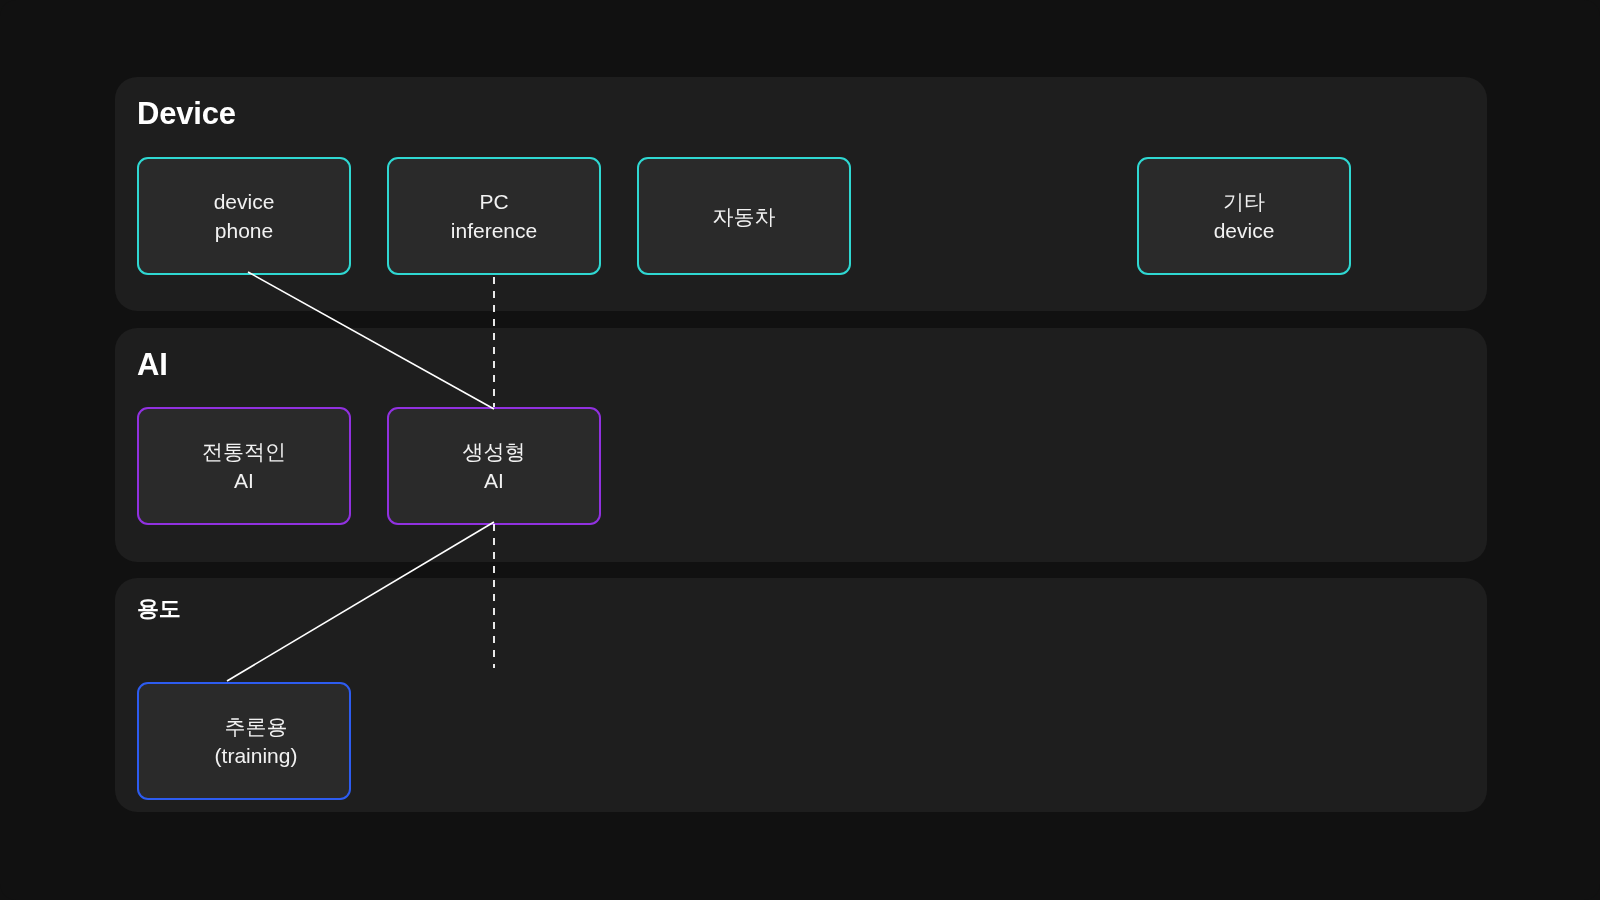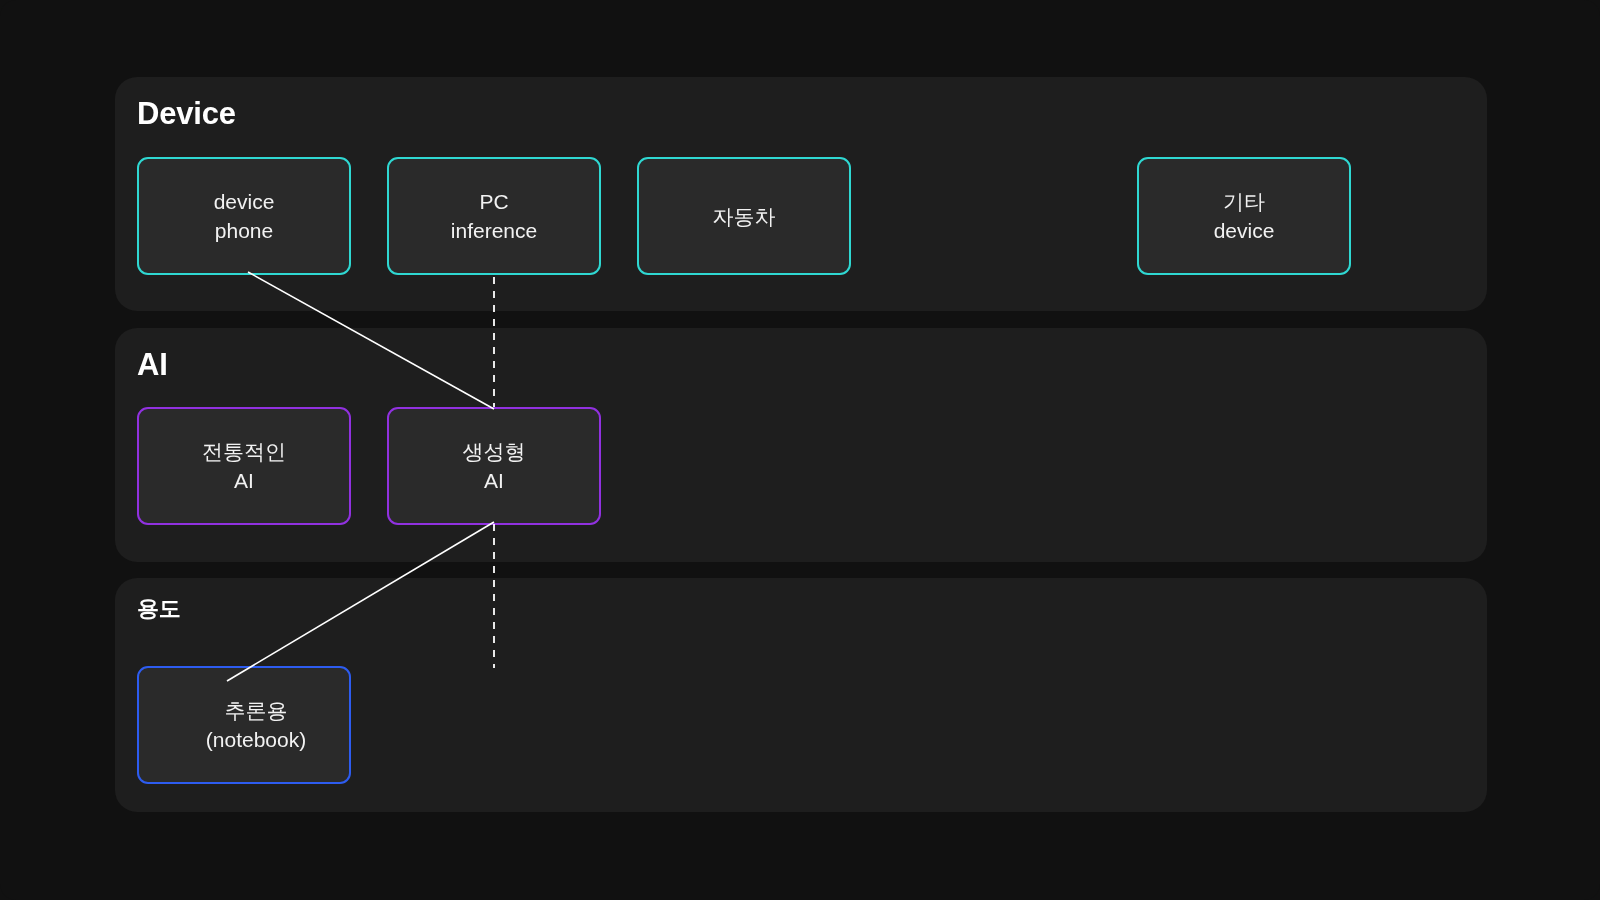--- a/index.html
+++ b/index.html
@@ -84,21 +84,21 @@
     white-space: nowrap;
     user-select: none;
   }
   .node.cyan   { border-color: #2fd8d2; }
   .node.purple { border-color: #9131e0; }
   .node.blue   { border-color: #2d5cf0; }
 
   
   .row-device  { top: 157px; }
   .row-ai      { top: 407px; }
-  .row-purpose { top: 666px; padding-left: 24px; }
+  .row-purpose { top: 682px; padding-left: 24px; }
 
   .col-1 { left: 137px; }
   .col-2 { left: 387px; }
   .col-3 { left: 637px; }
   .col-4 { left: 887px; }
   .col-5 { left: 1137px; align-items: center; }
 </style>
 </head>
 <body>
 
@@ -136,21 +136,21 @@
     <span class="line">생성형</span>
     <span class="line">AI</span>
   </div>
 
   <div class="panel" id="panel-purpose">
     <div class="panel-title">용도</div>
   </div>
 
   <div class="node blue row-purpose col-1">
     <span class="line">추론용</span>
-    <span class="line">(notebook)</span>
+    <span class="line">(training)</span>
   </div>
 
   <svg id="connectors" viewBox="0 0 1600 900">
     <line x1="248" y1="272" x2="494" y2="409" stroke="#ffffff" stroke-width="1.6"></line>
     <line x1="494" y1="277" x2="494" y2="407" stroke="#ffffff" stroke-width="1.8" stroke-dasharray="7 7"></line>
     <line x1="494" y1="522" x2="227" y2="681" stroke="#ffffff" stroke-width="1.6"></line>
     <line x1="494" y1="524" x2="494" y2="668" stroke="#ffffff" stroke-width="1.8" stroke-dasharray="7 7"></line>
   </svg>
 
 </div>

